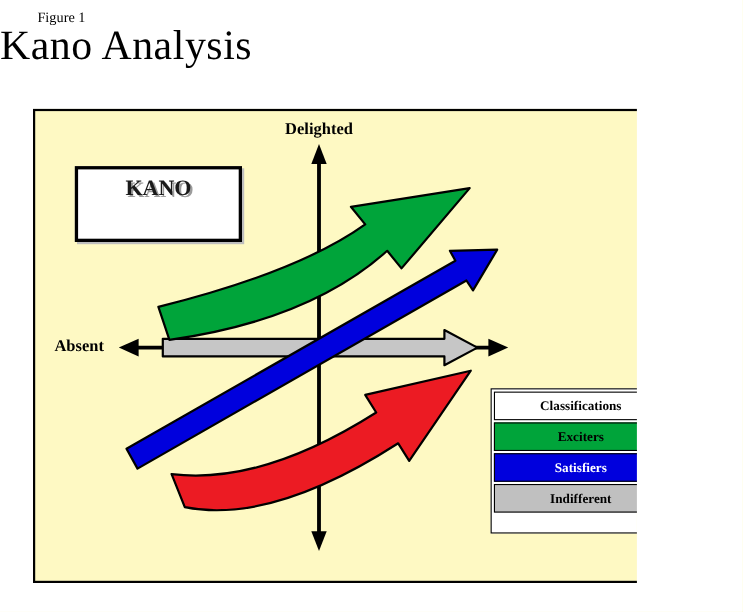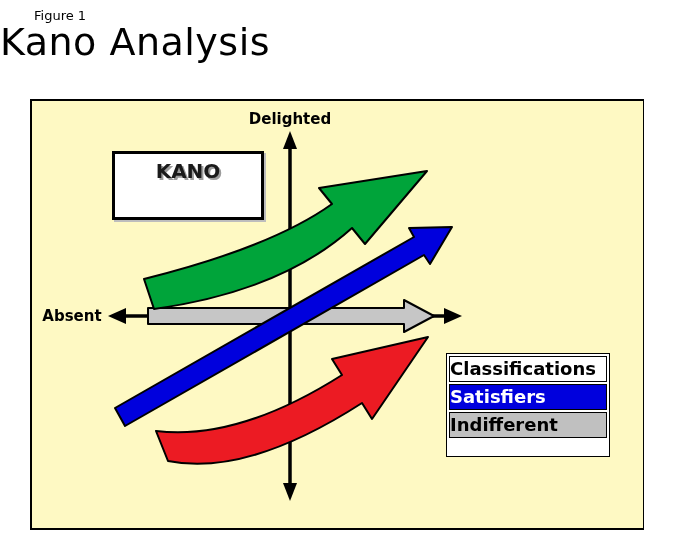--- a/index.html
+++ b/index.html
@@ -3,24 +3,25 @@
 <meta charset="utf-8">
 <style>
   html, body {
     margin: 0;
     padding: 0;
     background: #ffffff;
     font-family: "DejaVu Sans", "Liberation Sans", sans-serif;
   }
   .page {
     position: relative;
-    width: 644px;
+    width: 579px;
     height: 556px;
     background: #ffffff;
     overflow: hidden;
+    font-family: Liberation Serif, serif;
   }
   .figure-label {
     position: absolute;
     left: 34px;
     top: 8px;
     font-size: 13px;
     color: #000;
   }
   .main-title {
     position: absolute;
@@ -62,21 +63,20 @@
     left: 36px;
     top: 50px;
     width: 146px;
     height: 58px;
     border: 3px solid #000;
     background: #fff;
     box-shadow: 2px 2px 0 #bdbdbd;
     text-align: center;
     padding-top: 5px;
     box-sizing: content-box;
-    margin-left: 44px;
   }
   .kano-box .kano-line {
     font-size: 20px;
     font-weight: bold;
     line-height: 25px;
     color: #1a1a1a;
     text-shadow: 2px 2px 0 #9c9c9c;
   }
   .legend {
     position: absolute;
@@ -84,22 +84,22 @@
     top: 252px;
     width: 158px;
     background: #fff;
     border: 1px solid #000;
     padding: 2px;
   }
   .legend-row {
     border: 1px solid #000;
     height: 24px;
     line-height: 24px;
-    text-align: left;
-    font-size: 18px;
+    text-align: center;
+    font-size: 12px;
     font-weight: bold;
     margin-bottom: 2px;
     background: #fff;
     color: #000;
   }
   .legend-row:last-child { margin-bottom: 16px; }
 </style>
 </head>
 <body>
 
@@ -135,18 +135,19 @@
 
     <div class="axis-label top">Delighted</div>
     <div class="axis-label left">Absent</div>
 
     <div class="kano-box">
       <div class="kano-line">KANO</div>
     </div>
 
     <div class="legend">
       <div class="legend-row">Classifications</div>
+      <div class="legend-row" style="background-color: rgb(0, 164, 58); color: rgb(0, 0, 0);">Exciters</div>
       <div class="legend-row" style="background-color: rgb(0, 0, 221); color: rgb(255, 255, 255);">Satisfiers</div>
       <div class="legend-row" style="background-color: rgb(192, 192, 192); color: rgb(0, 0, 0);">Indifferent</div>
     </div>
 
   </div>
 </div>
 
 </body></html>

